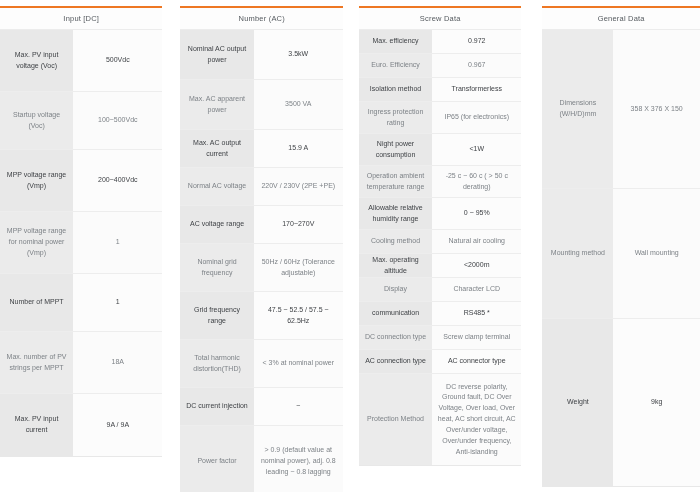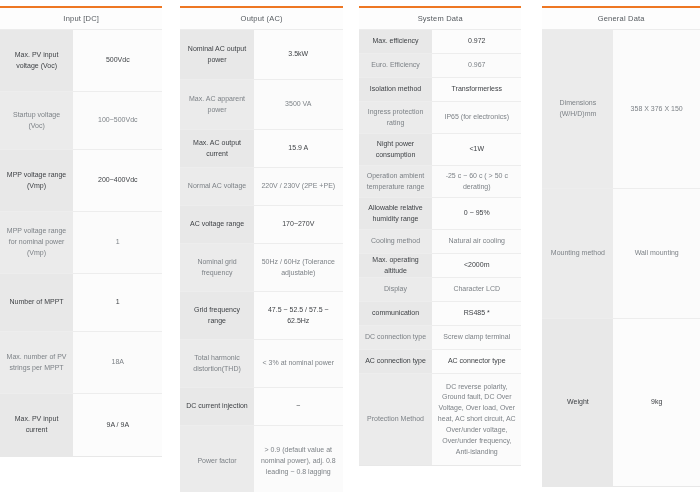--- a/index.html
+++ b/index.html
@@ -105,21 +105,21 @@
           <div class="cell-label">Max. number of PV strings per MPPT</div>
           <div class="cell-value">18A</div>
         </div>
         <div class="row dark" style="height: 62px;">
           <div class="cell-label">Max. PV input current</div>
           <div class="cell-value">9A / 9A</div>
         </div>
       </div>
     </div>
     <div class="spec-table tbl-1">
-      <div class="tbl-head">Output (AC)</div>
+      <div class="tbl-head">Number (AC)</div>
       <div class="rows">
         <div class="row dark" style="height: 50px;">
           <div class="cell-label">Nominal AC output power</div>
           <div class="cell-value">3.5kW</div>
         </div>
         <div class="row" style="height: 50px;">
           <div class="cell-label">Max. AC apparent power</div>
           <div class="cell-value">3500 VA</div>
         </div>
         <div class="row dark" style="height: 38px;">
@@ -150,21 +150,21 @@
           <div class="cell-label">DC current injection</div>
           <div class="cell-value">~</div>
         </div>
         <div class="row" style="height: 71px;">
           <div class="cell-label">Power factor</div>
           <div class="cell-value">&gt; 0.9 (default value at nominal power), adj. 0.8 leading ~ 0.8 lagging</div>
         </div>
       </div>
     </div>
     <div class="spec-table tbl-2">
-      <div class="tbl-head">System Data</div>
+      <div class="tbl-head">Screw Data</div>
       <div class="rows">
         <div class="row dark" style="height: 24px;">
           <div class="cell-label">Max. efficiency</div>
           <div class="cell-value">0.972</div>
         </div>
         <div class="row" style="height: 24px;">
           <div class="cell-label">Euro. Efficiency</div>
           <div class="cell-value">0.967</div>
         </div>
         <div class="row dark" style="height: 24px;">

